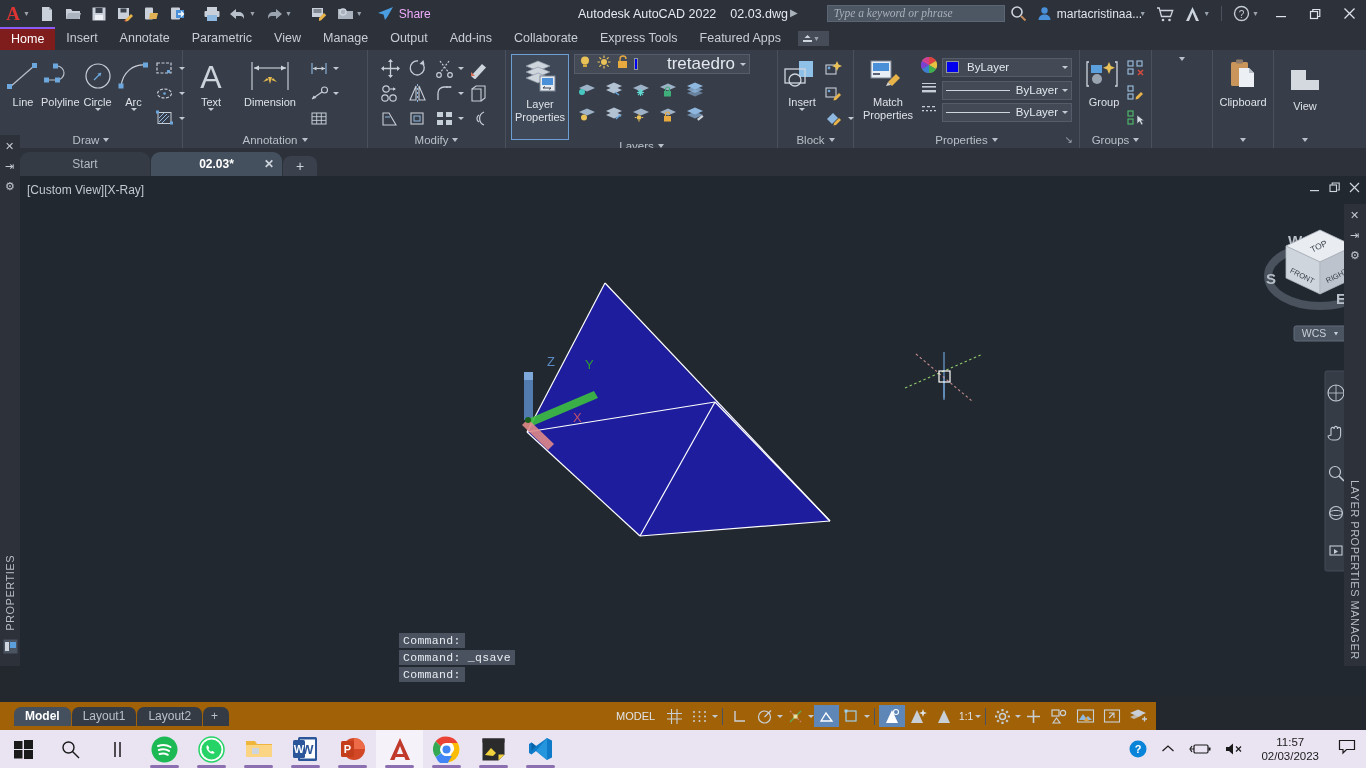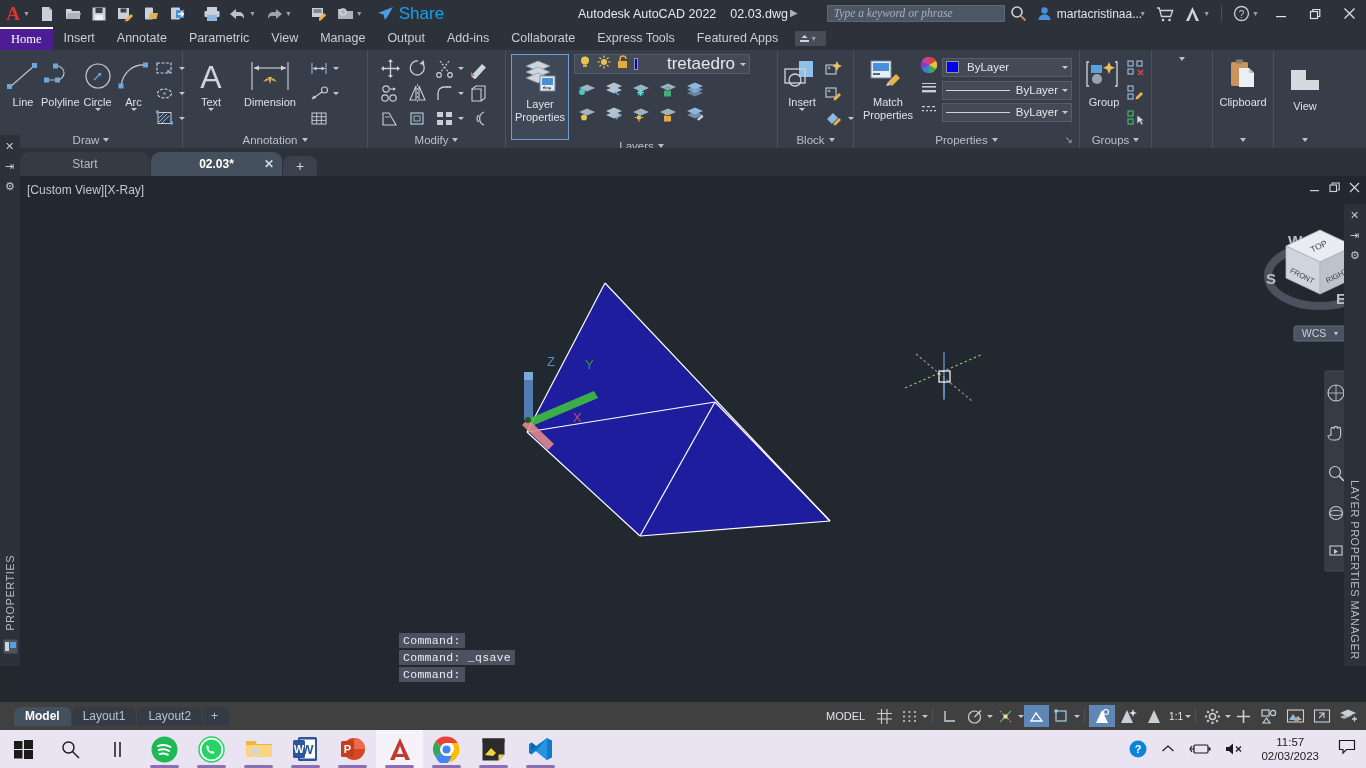--- a/index.html
+++ b/index.html
@@ -23,21 +23,21 @@
     color: #d33; font-size: 19px; font-weight: bold; font-family: "Liberation Serif", serif;
   }
   .tb-caret { font-size: 7px; color: #9aa3ad; margin-left: -3px; margin-right: 5px; }
   .qat { display: flex; align-items: center; height: 27px; gap: 1px; }
   .qat-btn {
     width: 25px; height: 25px; display: flex; align-items: center; justify-content: center;
     cursor: default;
   }
   .qat-sep { width: 8px; }
   .share-btn { display: flex; align-items: center; gap: 5px; padding: 0 8px; height: 25px; }
-  .share-lbl { font-size: 17px; color: #0ea5e9; }
+  .share-lbl { font-size: 12px; color: #f0abfc; }
   .title-center {
     position: absolute; left: 0; right: 0; text-align: center;
     font-size: 12.5px; color: #e6eaf0; pointer-events: none;
   }
   .title-center .fname { margin-left: 14px; }
   .title-arrow { position:absolute; left: 790px; top: 7px; font-size: 10px; color: #aab2bb; }
   .tb-right {
     position: absolute; right: 0; top: 0; height: 27px; display: flex; align-items: center;
   }
   .search-box {
@@ -51,21 +51,21 @@
   .wbtn { width: 34px; height: 27px; display: flex; align-items: center; justify-content: center; font-size: 12px; color: #dfe3e9; }
 
   
   .ribbon-tabs {
     position: absolute; top: 27px; left: 0; width: 1366px; height: 23px;
     background: #2c313a; display: flex; align-items: flex-end;
   }
   .rtab {
     height: 23px; line-height: 23px; padding: 0 11px; font-size: 12.5px; color: #c8ced6;
   }
-  .rtab.active { background: #4c1d95; color: #ffffff; border-top: 2px solid #ffffff; line-height: 21px; font-family: Liberation Serif, serif; }
+  .rtab.active { background: #7f1d1d; color: #ffffff; border-top: 2px solid #8b5cf6; line-height: 21px; }
   .rtab-extra {
     margin-left: 6px; display:flex; align-items:center; gap:3px;
     background:#464d58; padding: 1px 4px; height: 15px; margin-bottom: 4px;
   }
 
   
   .ribbon {
     position: absolute; top: 50px; left: 0; width: 1366px; height: 98px;
     background: #383e49; display: flex; align-items: stretch;
   }
@@ -151,22 +151,22 @@
   .cmd-input {
     flex: 1; height: 24px; background: #c8cdd4; border: 1px solid #aeb4bd;
     display:flex; align-items:center; gap:5px; padding: 0 5px;
   }
   .cmd-prompt-ic { width:15px;height:14px;background:#3c4450;color:#dfe4ea;font-size:9px;
     display:flex;align-items:center;justify-content:center;font-family:"Liberation Mono",monospace;}
   .cmd-ph { font-size: 12.5px; color: #4a525e; font-style: italic; font-family:"Liberation Serif",serif; }
 
   
   .statusbar {
-    position: absolute; bottom: 38px; left: 0; width: 1366px; height: 28px;
-    background: #404040; display: flex; align-items: center;
+    position: absolute; bottom: 38px; left: 0; width: 1156px; height: 28px;
+    background: #a16207; display: flex; align-items: center;
   }
   .layout-tabs { display:flex; align-items:center; height: 28px; padding-left: 14px; gap: 1px; }
   .ltab {
     height: 19px; padding: 0 11px; font-size: 12px; color: #b9c0c9; background:#353b45;
     display:flex;align-items:center; border-top-left-radius:7px;border-top-right-radius:7px;
   }
   .ltab.active { background: #45505e; color:#fff; font-weight:bold; }
   .sb-right { position:absolute; right: 4px; display:flex; align-items:center; gap:0px; height:28px; }
   .sb-btn { height: 22px; min-width: 22px; padding: 0 4px; display:flex;align-items:center;justify-content:center; color:#c9cfd7; }
   .sb-btn.on { background: #5e87b8; }

